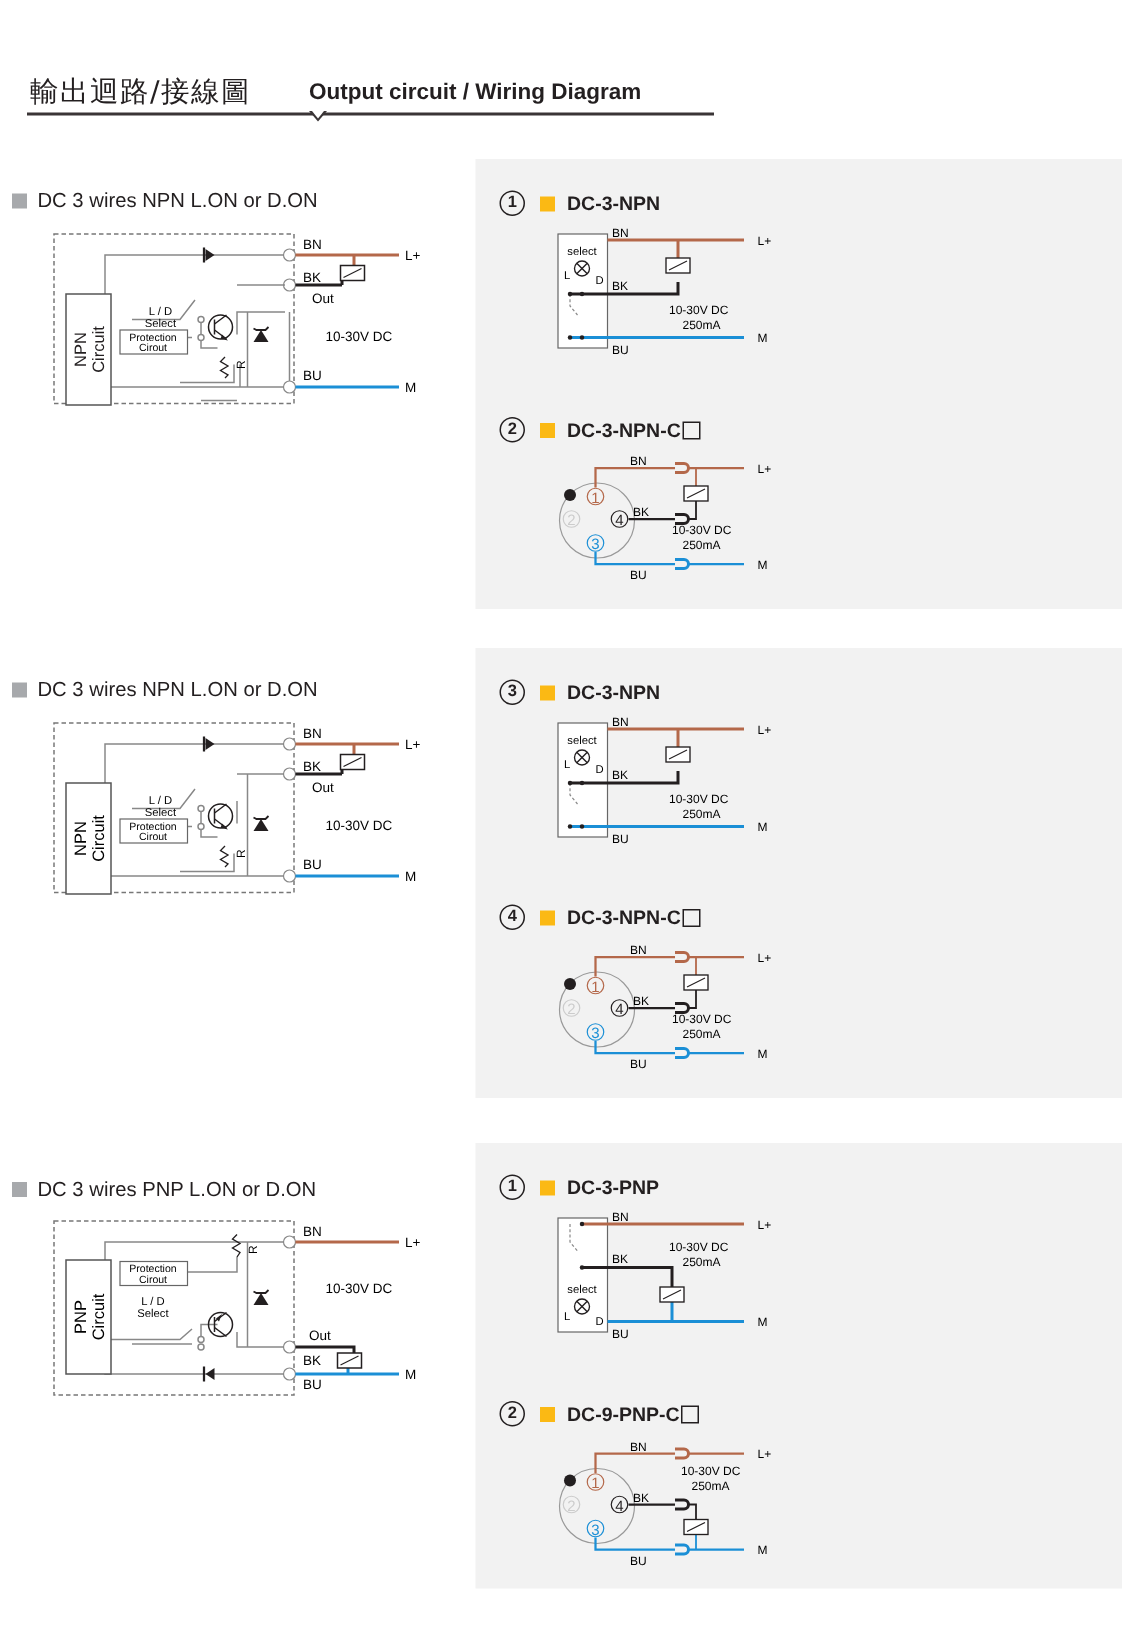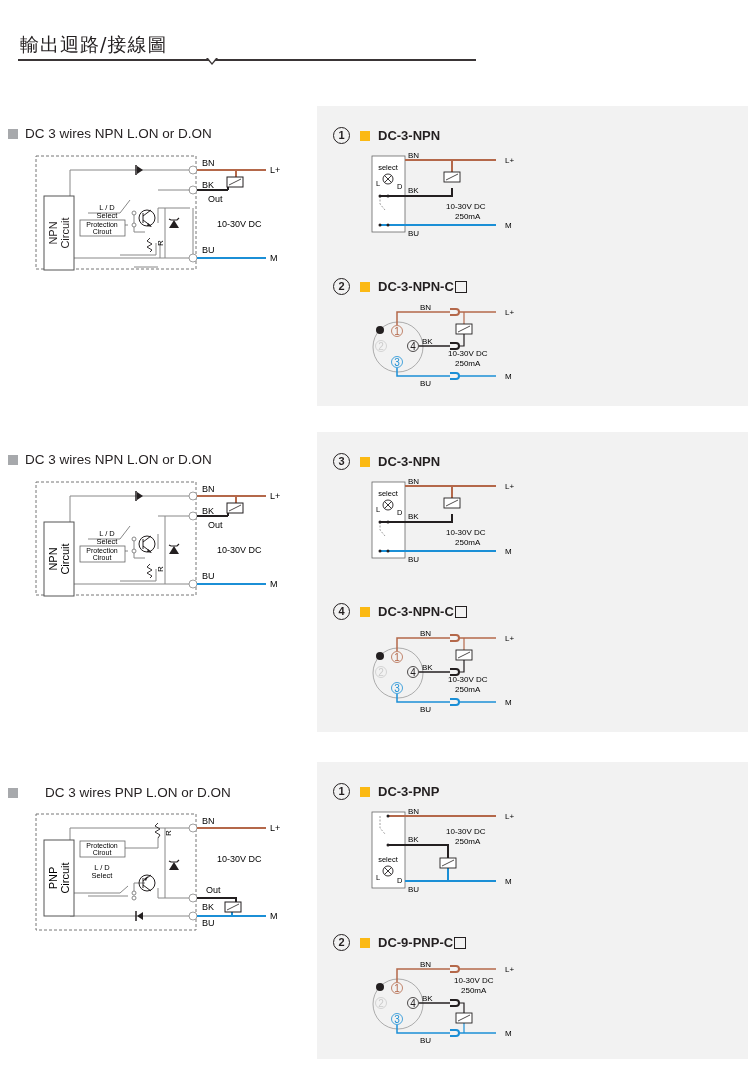--- a/index.html
+++ b/index.html
@@ -1,55 +1,56 @@
 <!DOCTYPE html>
 <html><head>
 <meta charset="utf-8">
 <style>
   html, body { margin:0; padding:0; background:#ffffff; }
   body { width:750px; height:1090px; position:relative; overflow:hidden; font-family:"Liberation Sans", sans-serif; color:#231f20; }
-  .header { position:absolute; left:18px; top:28px; width:458px; height:34px; }
+  .header { position:absolute; left:18px; top:44px; width:458px; height:34px; }
   .header .zh { position:absolute; left:2px; top:4px; font-size:19px; font-family:"DejaVu Sans", sans-serif; letter-spacing:1px; color:#231f20; }
   .header .en { position:absolute; left:188px; top:9px; font-size:15px; font-weight:bold; color:#231f20; }
   .header .rule { position:absolute; left:0; top:31px; width:458px; height:2px; background:#3a3536; }
   .header .notch { position:absolute; left:188px; top:30px; width:0; height:0; border-left:6px solid transparent; border-right:6px solid transparent; border-top:7px solid #3a3536; }
   .header .notch-in { position:absolute; left:190px; top:30px; width:0; height:0; border-left:4px solid transparent; border-right:4px solid transparent; border-top:5px solid #fff; }
   .sec-title { position:absolute; left:8px; font-size:13.5px; color:#231f20; display:flex; align-items:center; }
   .sec-title .sq { display:inline-block; width:10px; height:10px; background:#a7a9ac; margin-right:7px; }
   .panel { position:absolute; left:317px; width:431px; background:#f2f2f2; }
   .circ { position:absolute; }
   .item-title { position:absolute; display:flex; align-items:center; font-size:13px; font-weight:bold; color:#231f20; }
   .item-title .num { display:inline-block; width:15px; height:15px; border:1.6px solid #231f20; border-radius:50%; font-size:11px; line-height:15px; text-align:center; margin-right:10px; font-weight:bold; }
   .item-title .sq { display:inline-block; width:10px; height:10px; background:#fbb914; margin-right:8px; }
   .item-title .box { display:inline-block; width:10px; height:10px; border:1.3px solid #231f20; margin-left:1px; }
   svg text { font-family:"Liberation Sans", sans-serif; }
 </style>
 </head>
 <body>
 
 <div class="header">
   <span class="zh">輸出迴路/接線圖</span>
+  <span class="en">Output circuit / Wiring Diagram</span>
   <div class="rule"></div>
   <div class="notch"></div>
   <div class="notch-in"></div>
 </div>
 
 <div class="panel" style="top:106px;height:300px;"></div>
 <div class="panel" style="top:432px;height:300px;"></div>
 <div class="panel" style="top:762px;height:297px;"></div>
 
 <div class="sec-title" style="top:126px;">
     <span class="sq"></span>
     <span>DC 3 wires NPN L.ON or D.ON</span>
   </div>
 <div class="sec-title" style="top:452px;">
     <span class="sq"></span>
     <span>DC 3 wires NPN L.ON or D.ON</span>
   </div>
-<div class="sec-title" style="top:785px;gap:20px;">
+<div class="sec-title" style="top:785px;">
     <span class="sq"></span>
     <span>DC 3 wires PNP L.ON or D.ON</span>
   </div>
 
 <div class="item-title" style="left:333px;top:127px;">
     <span class="num">1</span>
     <span class="sq"></span>
     <span>DC-3-NPN</span>
   </div>
 <div class="item-title" style="left:333px;top:278px;">

